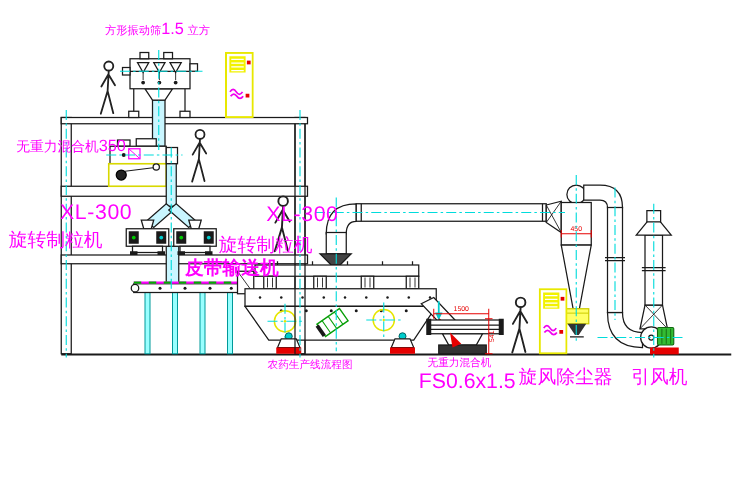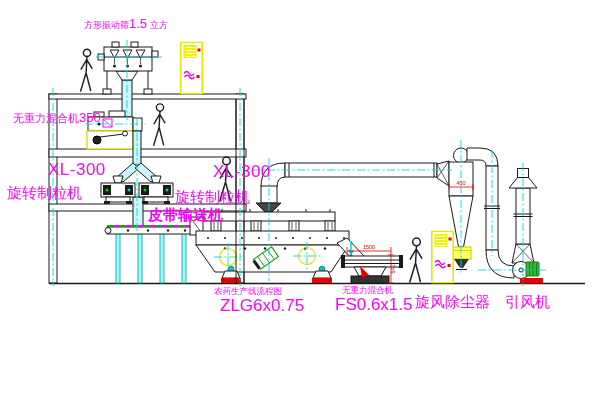--- a/index.html
+++ b/index.html
@@ -318,20 +318,19 @@
 
   <div class="lbl lbl-model" style="left:12px;top:161px;">XL-300</div>
   <div class="lbl lbl-sm" style="left:7px;top:185px;">旋转制粒机</div>
 
   <div class="lbl lbl-model" style="left:177px;top:163px;">XL-300</div>
   <div class="lbl lbl-sm" style="left:175px;top:189px;">旋转制粒机</div>
 
   <div class="lbl lbl-sm" style="left:148px;top:207px;font-weight:bold;">皮带输送机</div>
 
   <div class="lbl lbl-xs" style="left:214px;top:287px;">农药生产线流程图</div>
-  <div class="lbl" style="left:220px;top:297px;font-size:17px;">ZLG6x0.75</div>
 
   <div class="lbl lbl-xs" style="left:342px;top:286px;">无重力混合机</div>
   <div class="lbl" style="left:335px;top:296px;font-size:17px;">FS0.6x1.5</div>
 
   <div class="lbl lbl-sm" style="left:415px;top:294px;">旋风除尘器</div>
   <div class="lbl lbl-sm" style="left:505px;top:294px;">引风机</div>
 </div>
 
 </body></html>

